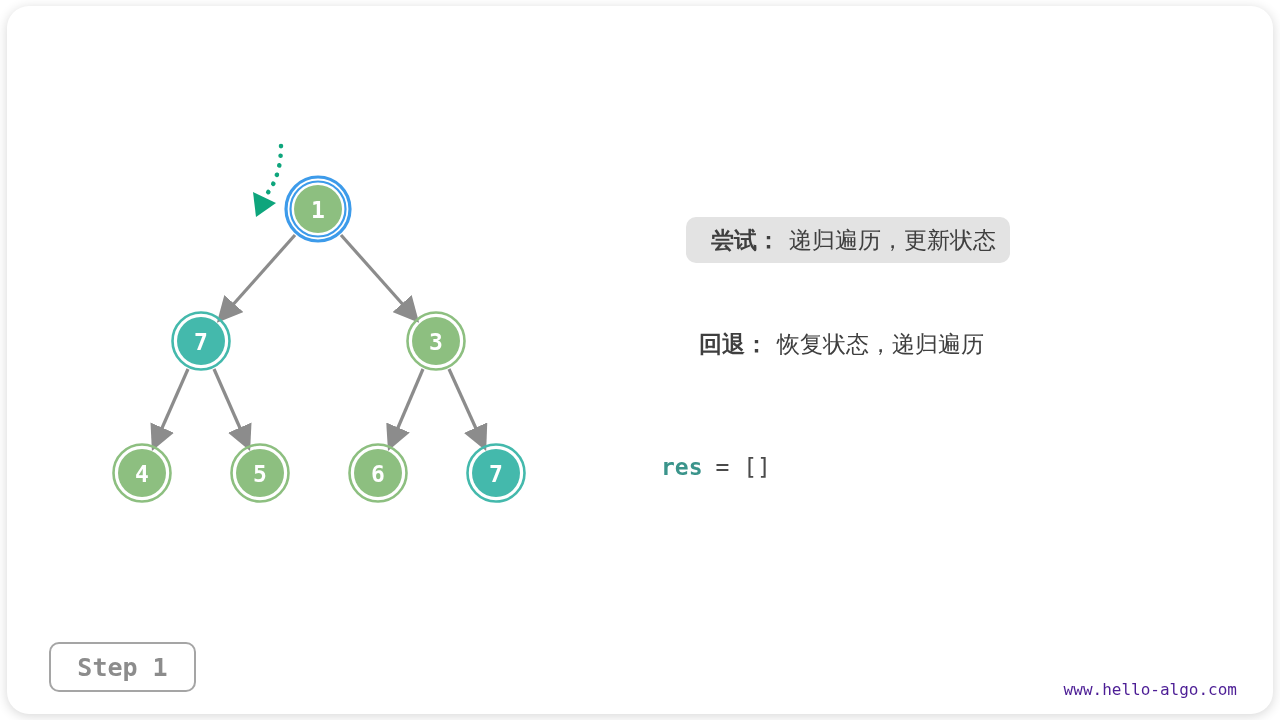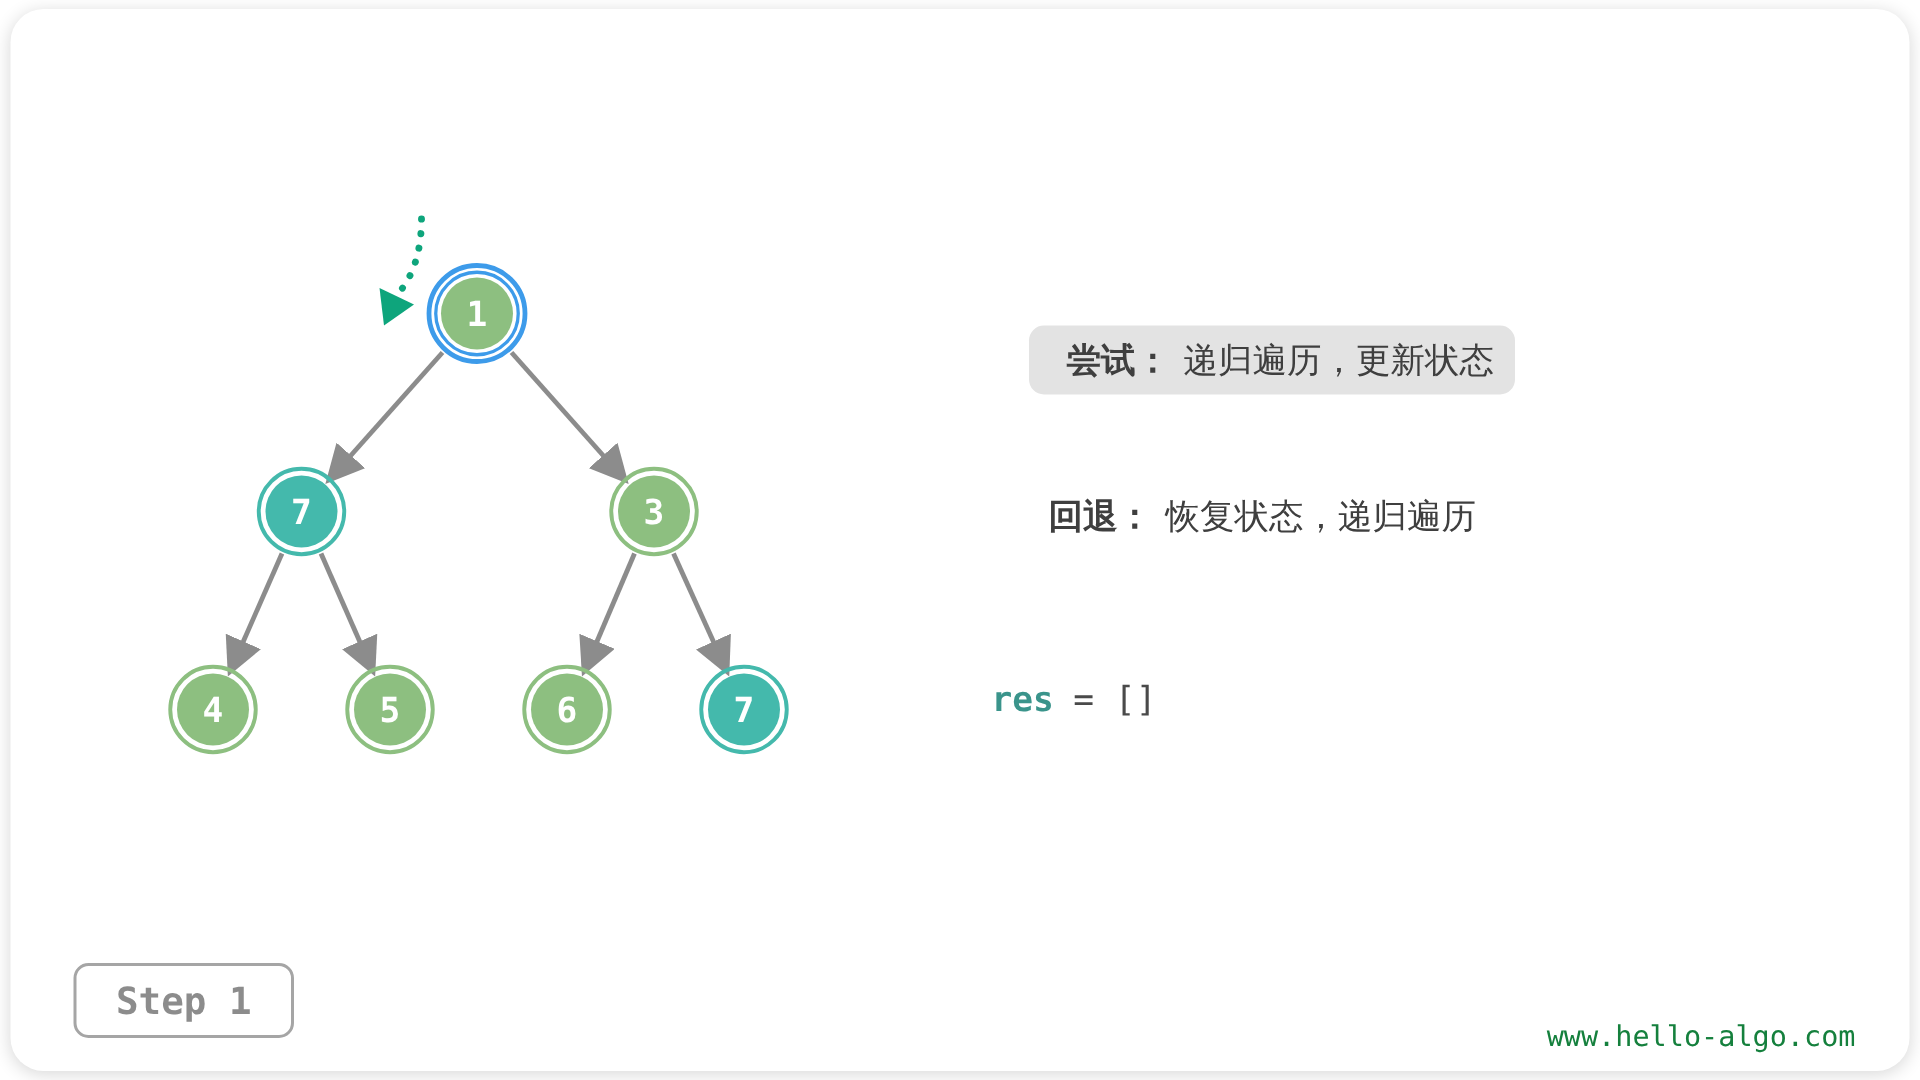--- a/index.html
+++ b/index.html
@@ -72,22 +72,22 @@
     font-family: "DejaVu Sans Mono", monospace;
     font-size: 25px;
     font-weight: bold;
     color: #8C8C8C;
     margin-left: 14px;
   }
   .watermark {
     position: absolute;
     right: 36px; top: 674px;
     font-family: "DejaVu Sans Mono", monospace;
-    font-size: 19px;
-    color: #15803d;
+    font-size: 16px;
+    color: #4c1d95;
   }
 </style>
 </head>
 <body>
 
 <div class="card">
 
   <svg class="tree-svg" viewBox="0 0 1266 708">
     <defs>
       <marker id="arrow" markerWidth="8" markerHeight="8" viewBox="0 0 10 10" refX="7" refY="5" orient="auto">

